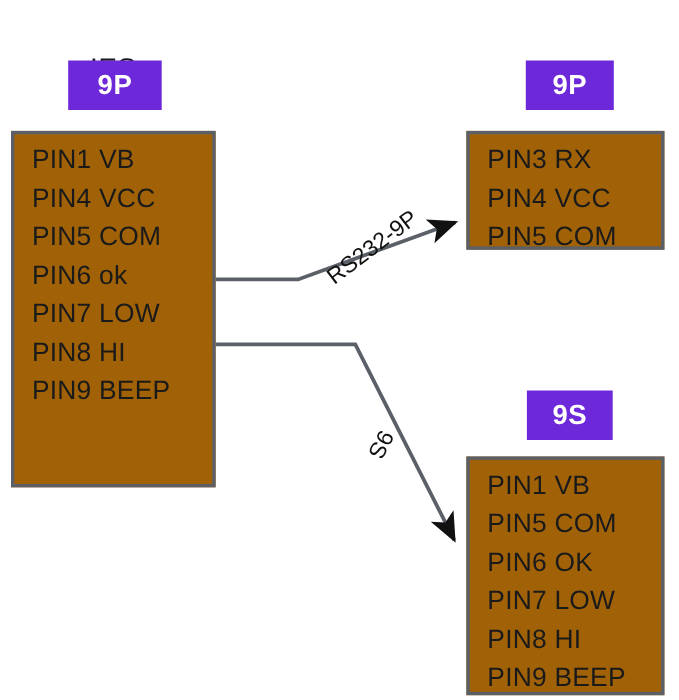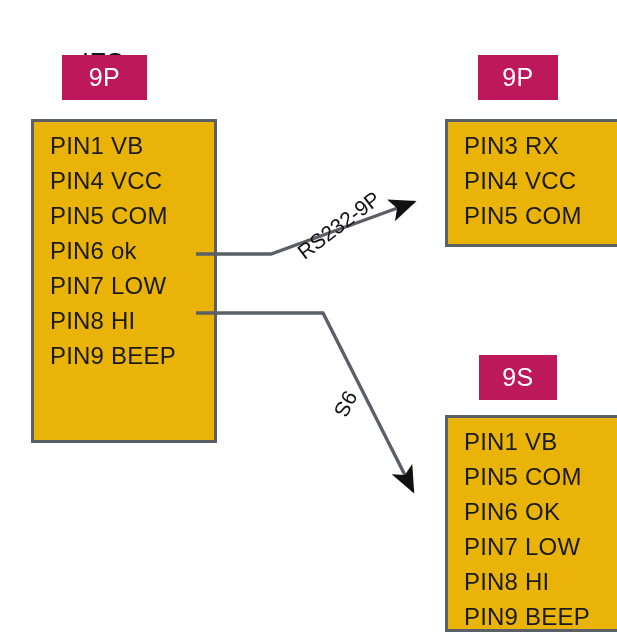--- a/index.html
+++ b/index.html
@@ -20,35 +20,34 @@
     font-size: 27px;
     color: #1a1a1a;
     letter-spacing: 0.2px;
     white-space: nowrap;
     text-align: center;
     font-weight: 400;
     margin-top: 40px;
   }
   .badge {
     position: absolute;
-    background: #be185d;
+    background: #6d28d9;
     color: #ffffff;
     font-size: 25px;
-    font-weight: 400;
+    font-weight: 700;
     display: flex;
     align-items: center;
     justify-content: center;
     letter-spacing: 0.5px;
   }
   .pin-box {
     position: absolute;
     border: 3px solid #5b6068;
-    background: #eab308;
+    background: #a16207;
     box-sizing: border-box;
-    margin-left: 21px;
   }
   .pin-list {
     position: absolute;
     left: 16px;
     top: 6px;
     right: 4px;
   }
   .pin-row {
     font-size: 24px;
     line-height: 35px;
@@ -96,21 +95,21 @@
       <div class="pin-row">PIN4 VCC</div>
       <div class="pin-row">PIN5 COM</div>
       <div class="pin-row">PIN6 ok</div>
       <div class="pin-row">PIN7 LOW</div>
       <div class="pin-row">PIN8 HI</div>
       <div class="pin-row">PIN9 BEEP</div>
     </div>
   </div>
 
   <div class="badge" id="ewj-badge" style="left:478px; top:55px; width:80px; height:45px;">9P</div>
-  <div class="pin-box" id="ewj-box" style="left:424px; top:119px; width:180px; height:128px;">
+  <div class="pin-box" id="ewj-box" style="left:424px; top:119px; width:180px; height:108px;">
     <div class="pin-list">
       <div class="pin-row">PIN3 RX</div>
       <div class="pin-row">PIN4 VCC</div>
       <div class="pin-row">PIN5 COM</div>
     </div>
   </div>
 
   <div class="badge" id="signal-badge" style="left:479px; top:355px; width:78px; height:45px;">9S</div>
   <div class="pin-box" id="signal-box" style="left:424px; top:415px; width:180px; height:217px;">
     <div class="pin-list">

